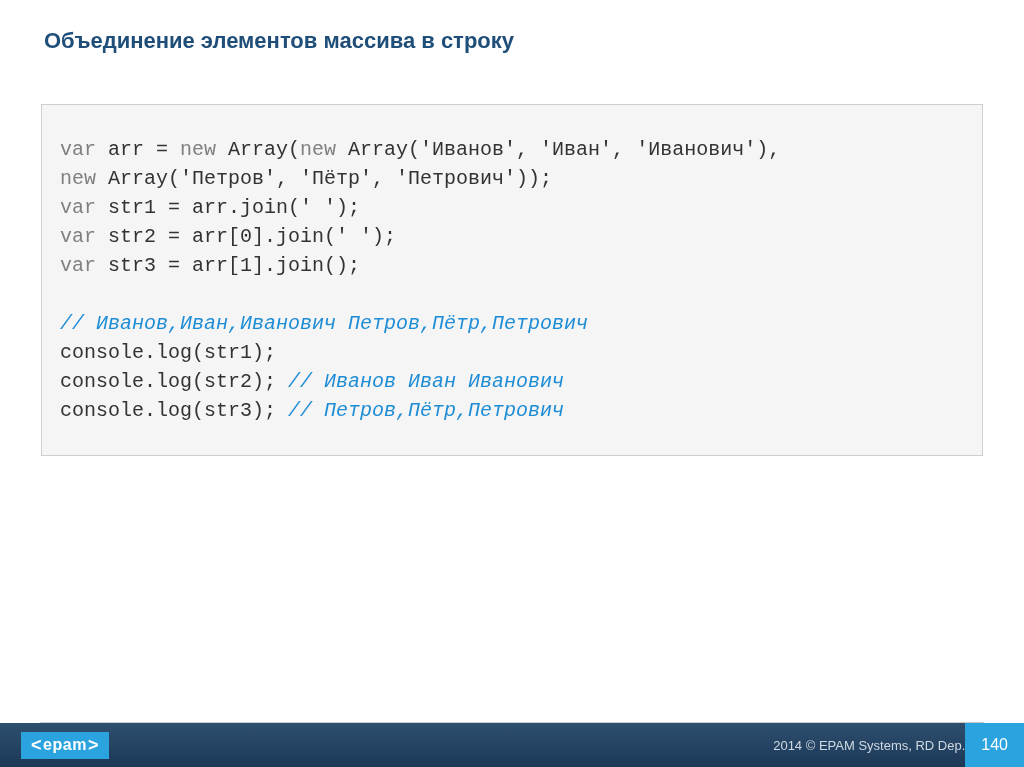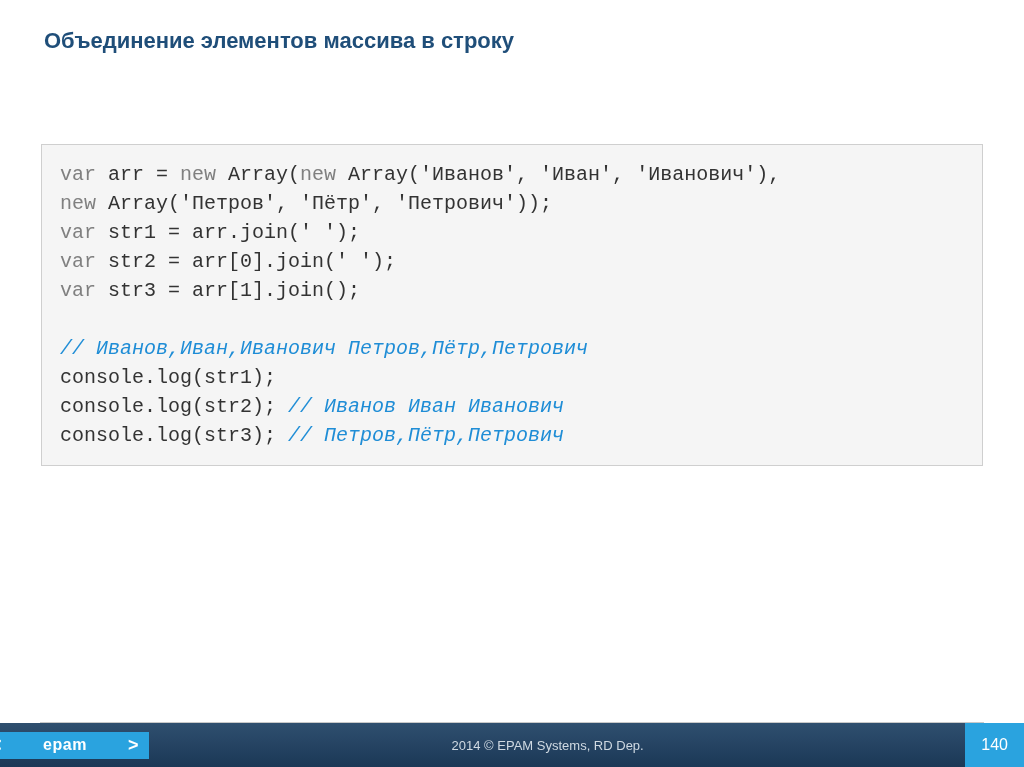--- a/index.html
+++ b/index.html
@@ -1,15 +1,15 @@
 <!DOCTYPE html>
 <html><head>
 <meta charset="utf-8">
 <style>
-  * { margin: 0; padding: 0; box-sizing: border-box; gap: 40px; }
+  * { margin: 0; padding: 0; box-sizing: border-box; }
   body {
     width: 1024px;
     height: 767px;
     font-family: Arial, Helvetica, sans-serif;
     background: #fff;
     position: relative;
     overflow: hidden;
   }
   .slide {
     width: 100%;
@@ -34,21 +34,21 @@
     color: #222;
     line-height: 1.35;
   }
   .body-text .api {
     font-weight: bold;
   }
   .code-block {
     margin: 24px 1px 0 1px;
     background: #f5f5f5;
     border: 1px solid #cfcfcf;
-    padding: 15px 18px;
+    padding: 30px 18px;
     font-family: "Courier New", Courier, monospace;
     font-size: 20px;
     line-height: 1.45;
     color: #333;
     white-space: pre;
   }
   .code-block .kw { color: gray; }
   .code-block .comment { color: #1f8dd6; font-style: italic; }
   .footer {
     position: absolute;
@@ -76,21 +76,21 @@
     padding: 3px 10px;
     display: inline-flex;
     align-items: center;
     letter-spacing: 0.5px;
     font-family: Arial, sans-serif;
   }
   .footer .logo .lt { font-size: 18px; margin-right: 1px; }
   .footer .logo .gt { font-size: 18px; margin-left: 1px; }
   .footer .copy {
     flex: 1;
-    text-align: center;
+    text-align: right;
     font-size: 13px;
     color: #cfd9e2;
   }
   .footer .pagenum {
     background: #2aa3df;
     color: #fff;
     font-size: 16px;
     padding: 6px 16px;
     height: 100%;
     display: flex;

